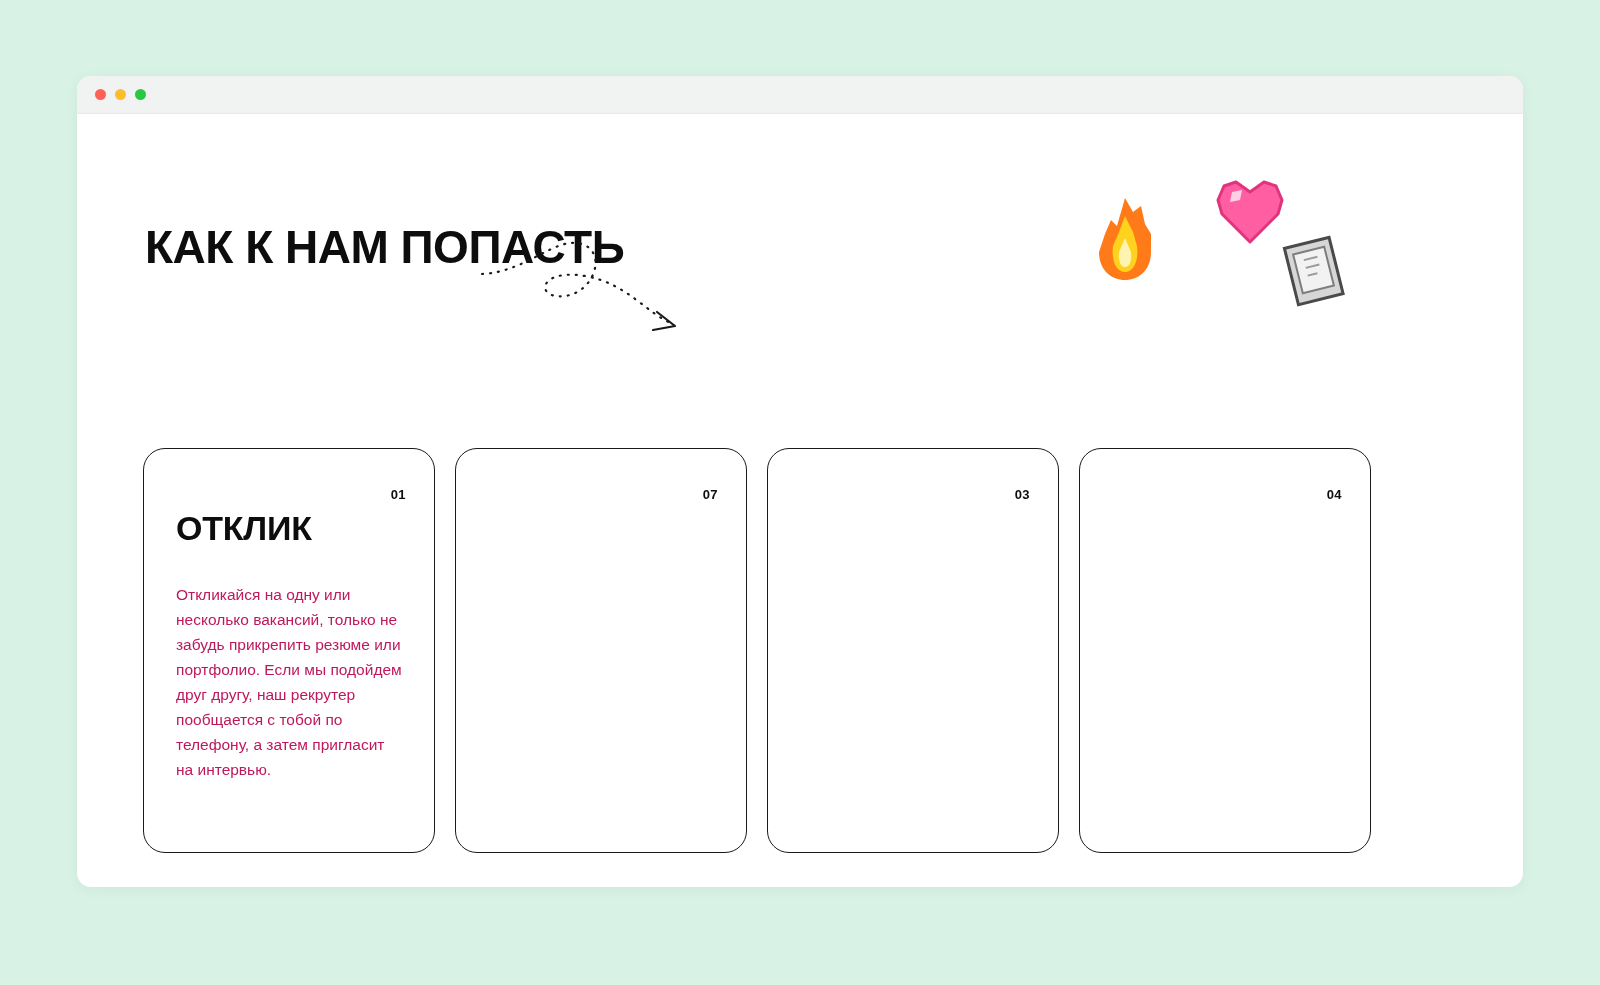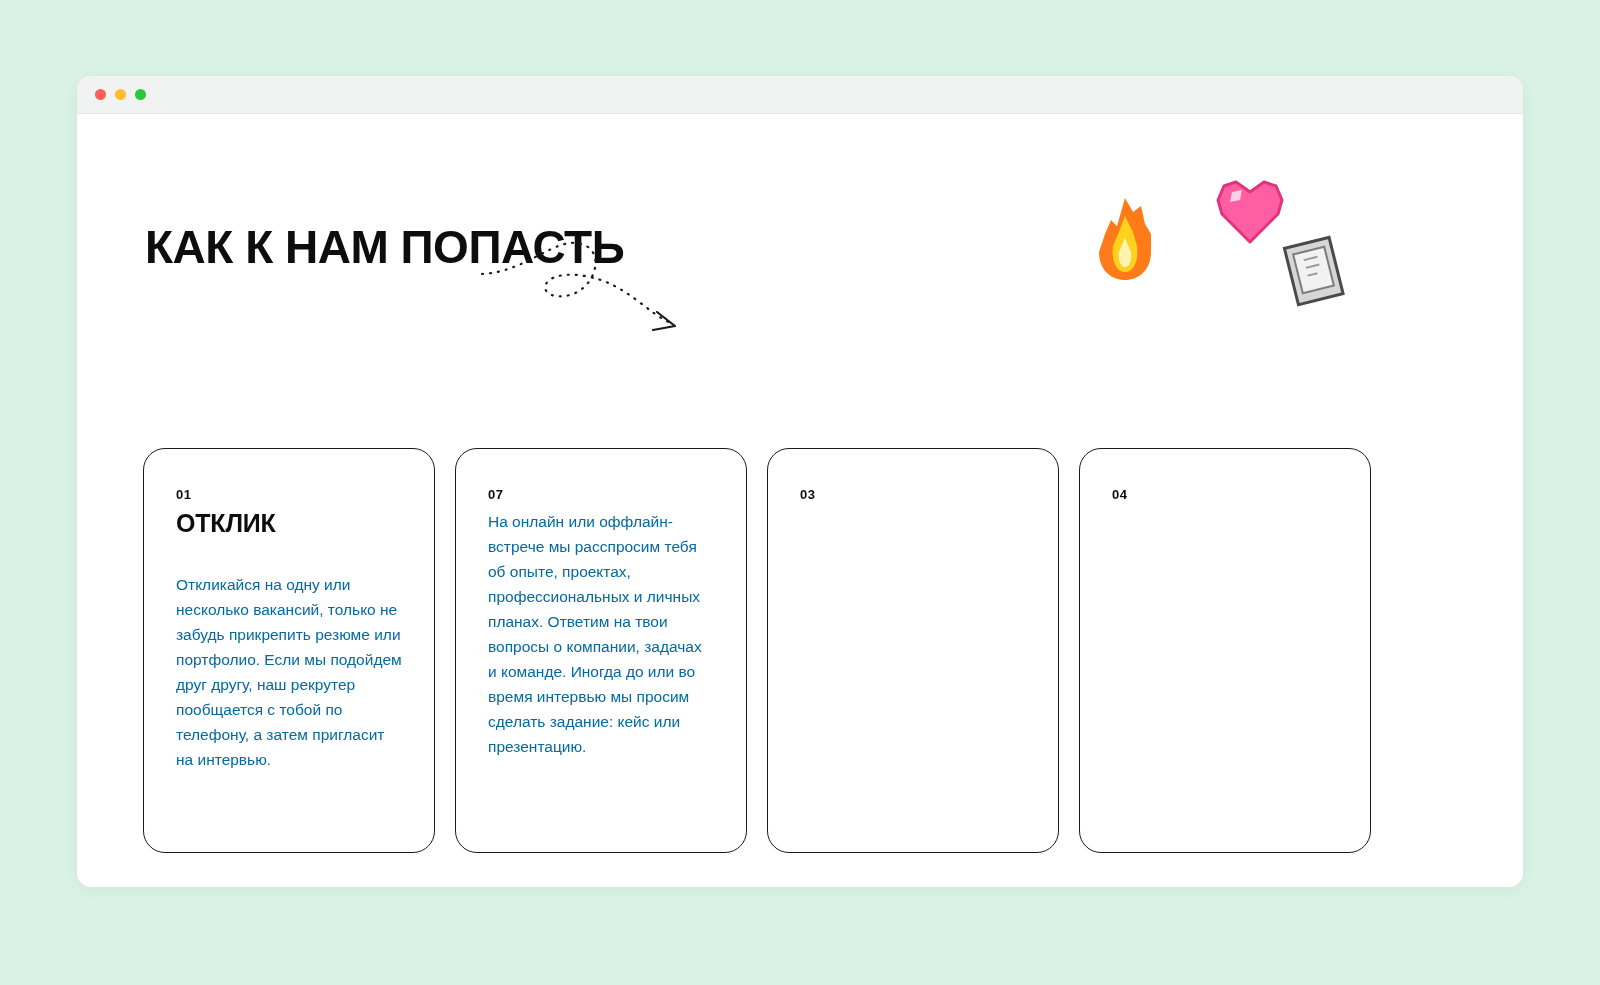--- a/index.html
+++ b/index.html
@@ -114,33 +114,34 @@
     border-radius: 22px;
     padding: 38px 28px 30px 32px;
     background: #ffffff;
   }
   .card-num {
     font-size: 13px;
     font-weight: 700;
     color: #0d0d0d;
     letter-spacing: 0.4px;
     margin-bottom: 7px;
+    text-align: right;
   }
   .card-title {
-    font-size: 25px;
+    font-size: 34px;
     font-weight: 700;
     color: #0d0d0d;
     letter-spacing: -0.2px;
     margin: 0 0 34px 0;
     text-transform: uppercase;
   }
   .card-text {
     font-size: 15.5px;
     line-height: 25px;
-    color: #0369a1;
+    color: #be185d;
     margin: 0;
     max-width: 226px;
   }
 </style>
 </head>
 <body>
 
 <div class="stage">
 
   <div class="window">
@@ -188,21 +189,20 @@
       <div class="cards">
 
         <div class="card">
           <div class="card-num">01</div>
           <div class="card-title">ОТКЛИК</div>
           <p class="card-text">Откликайся на одну или несколько вакансий, только не забудь прикрепить резюме или портфолио. Если мы подойдем друг другу, наш рекрутер пообщается с тобой по телефону, а затем пригласит на интервью.</p>
         </div>
 
         <div class="card">
           <div class="card-num">07</div>
-          <p class="card-text">На онлайн или оффлайн-встрече мы расспросим тебя об опыте, проектах, профессиональных и личных планах. Ответим на твои вопросы о компании, задачах и команде. Иногда до или во время интервью мы просим сделать задание: кейс или презентацию.</p>
         </div>
 
         <div class="card">
           <div class="card-num">03</div>
         </div>
 
         <div class="card">
           <div class="card-num">04</div>
         </div>
 

